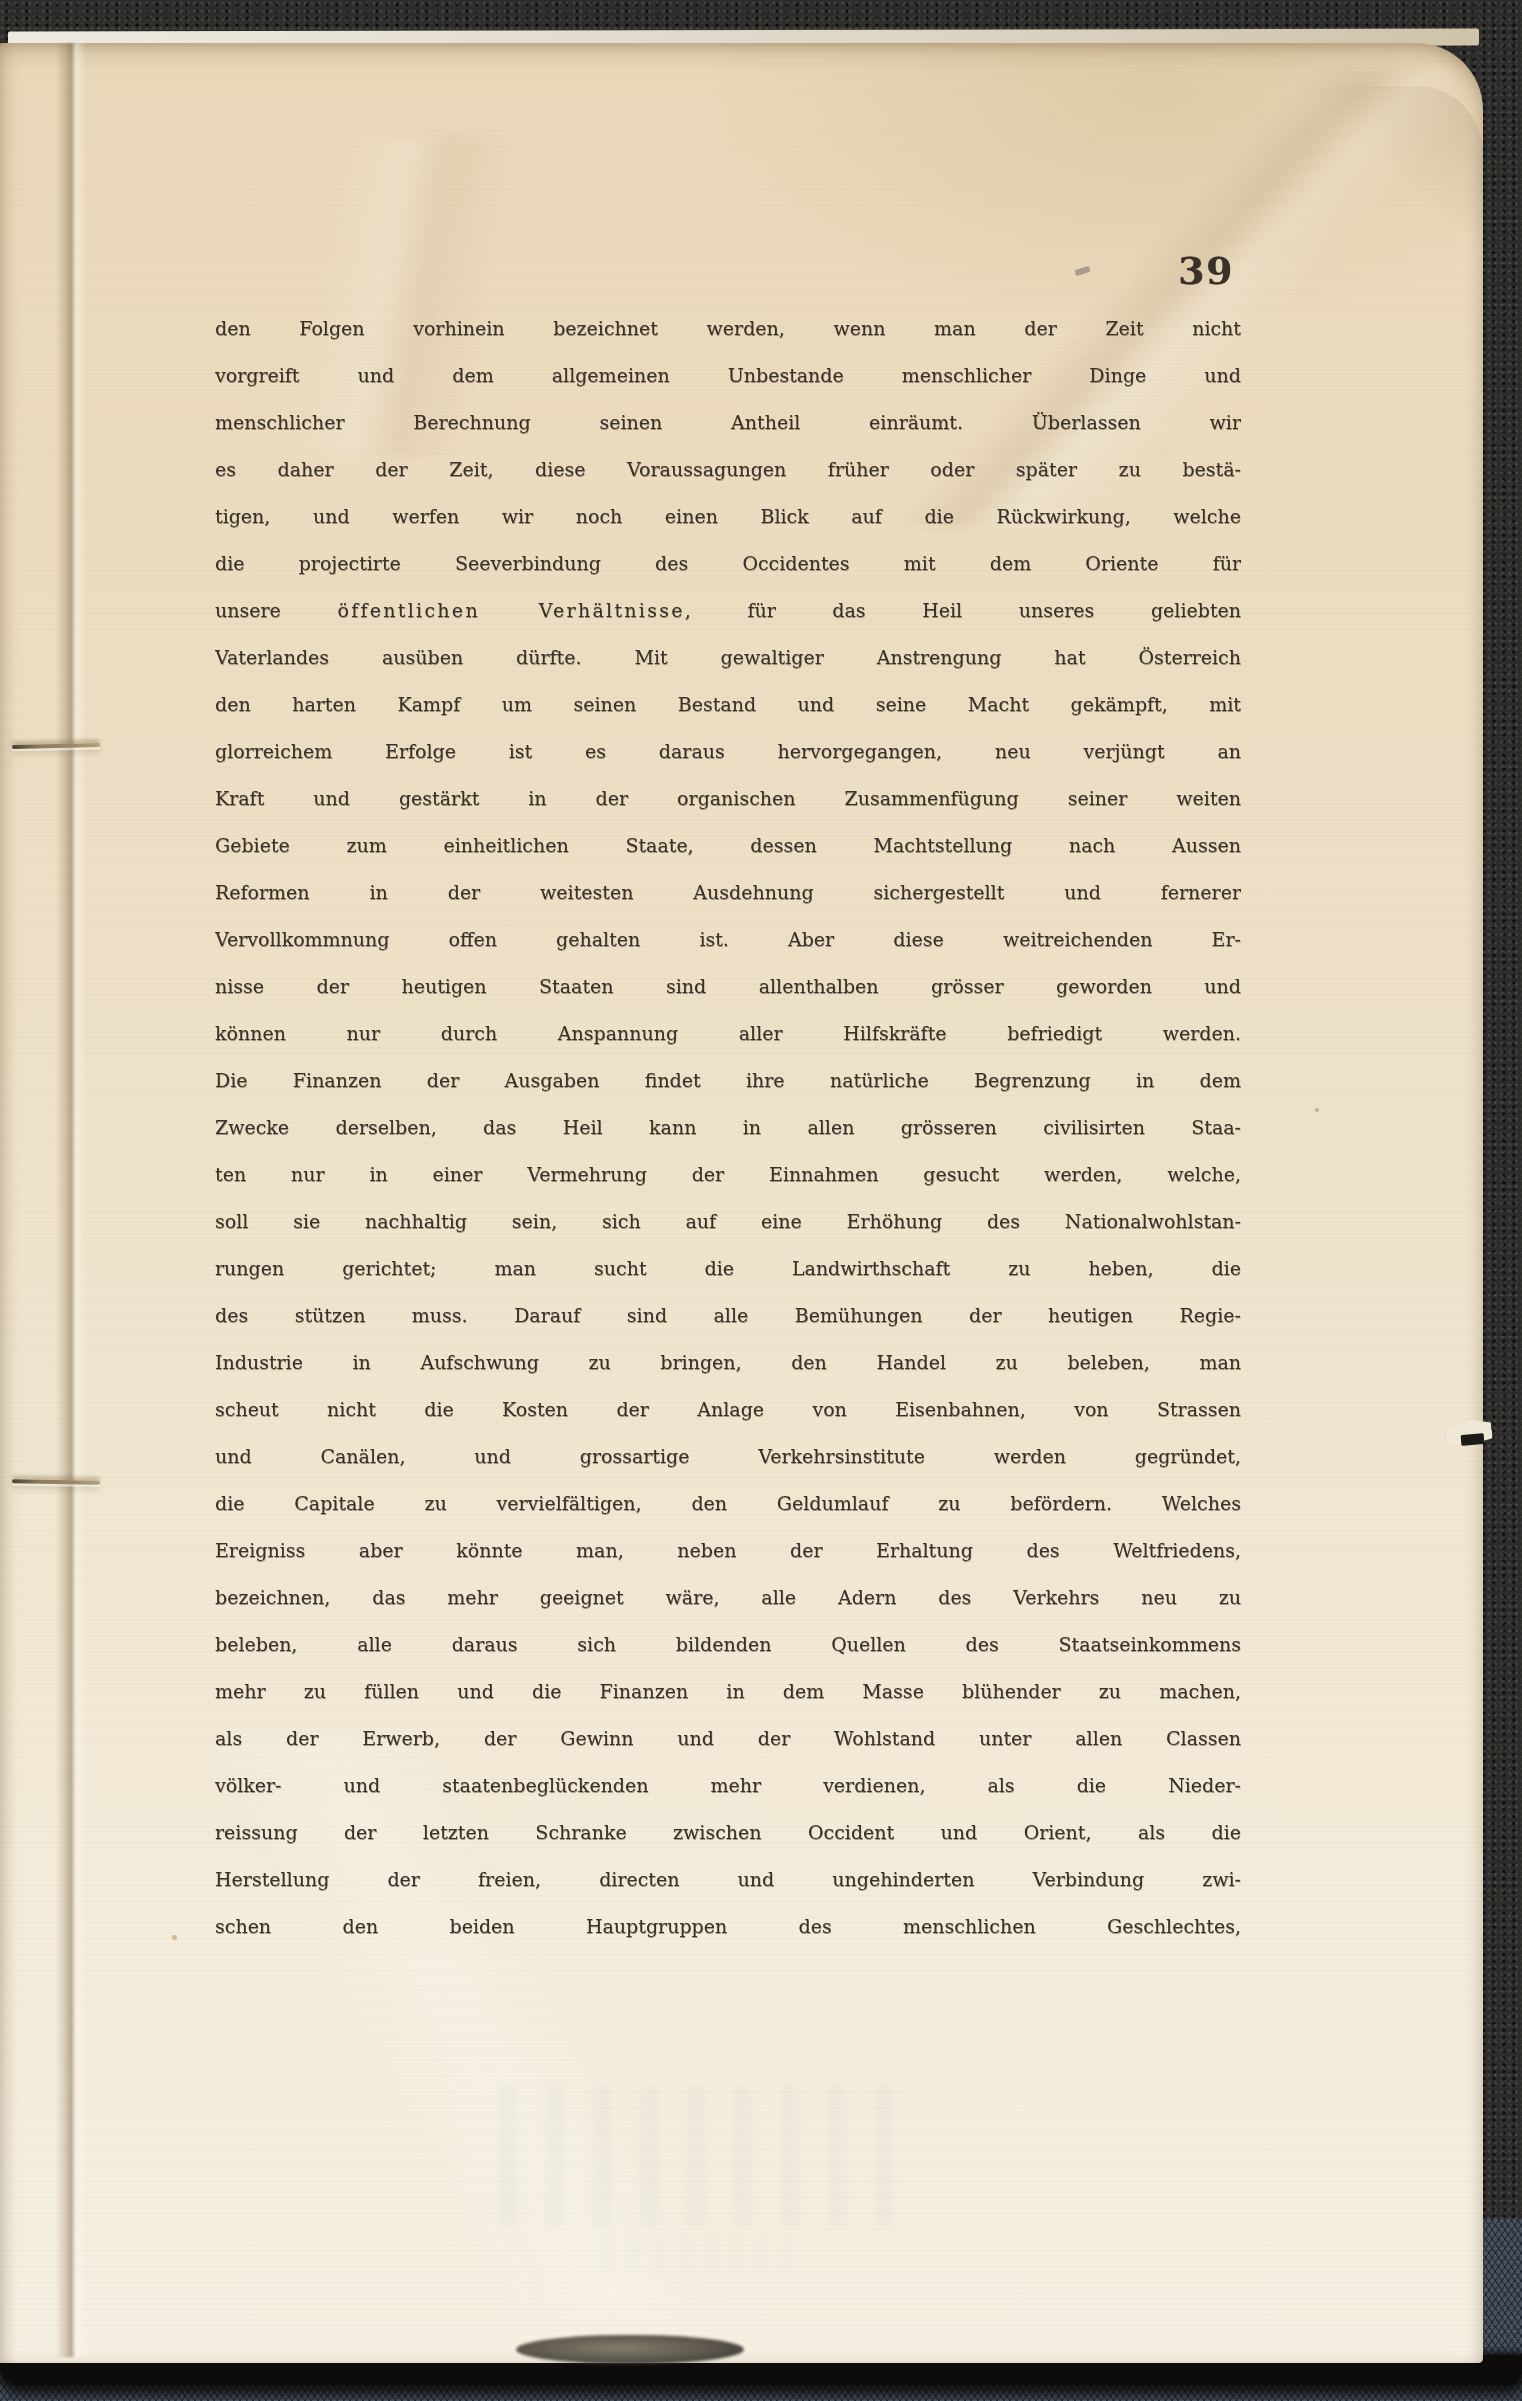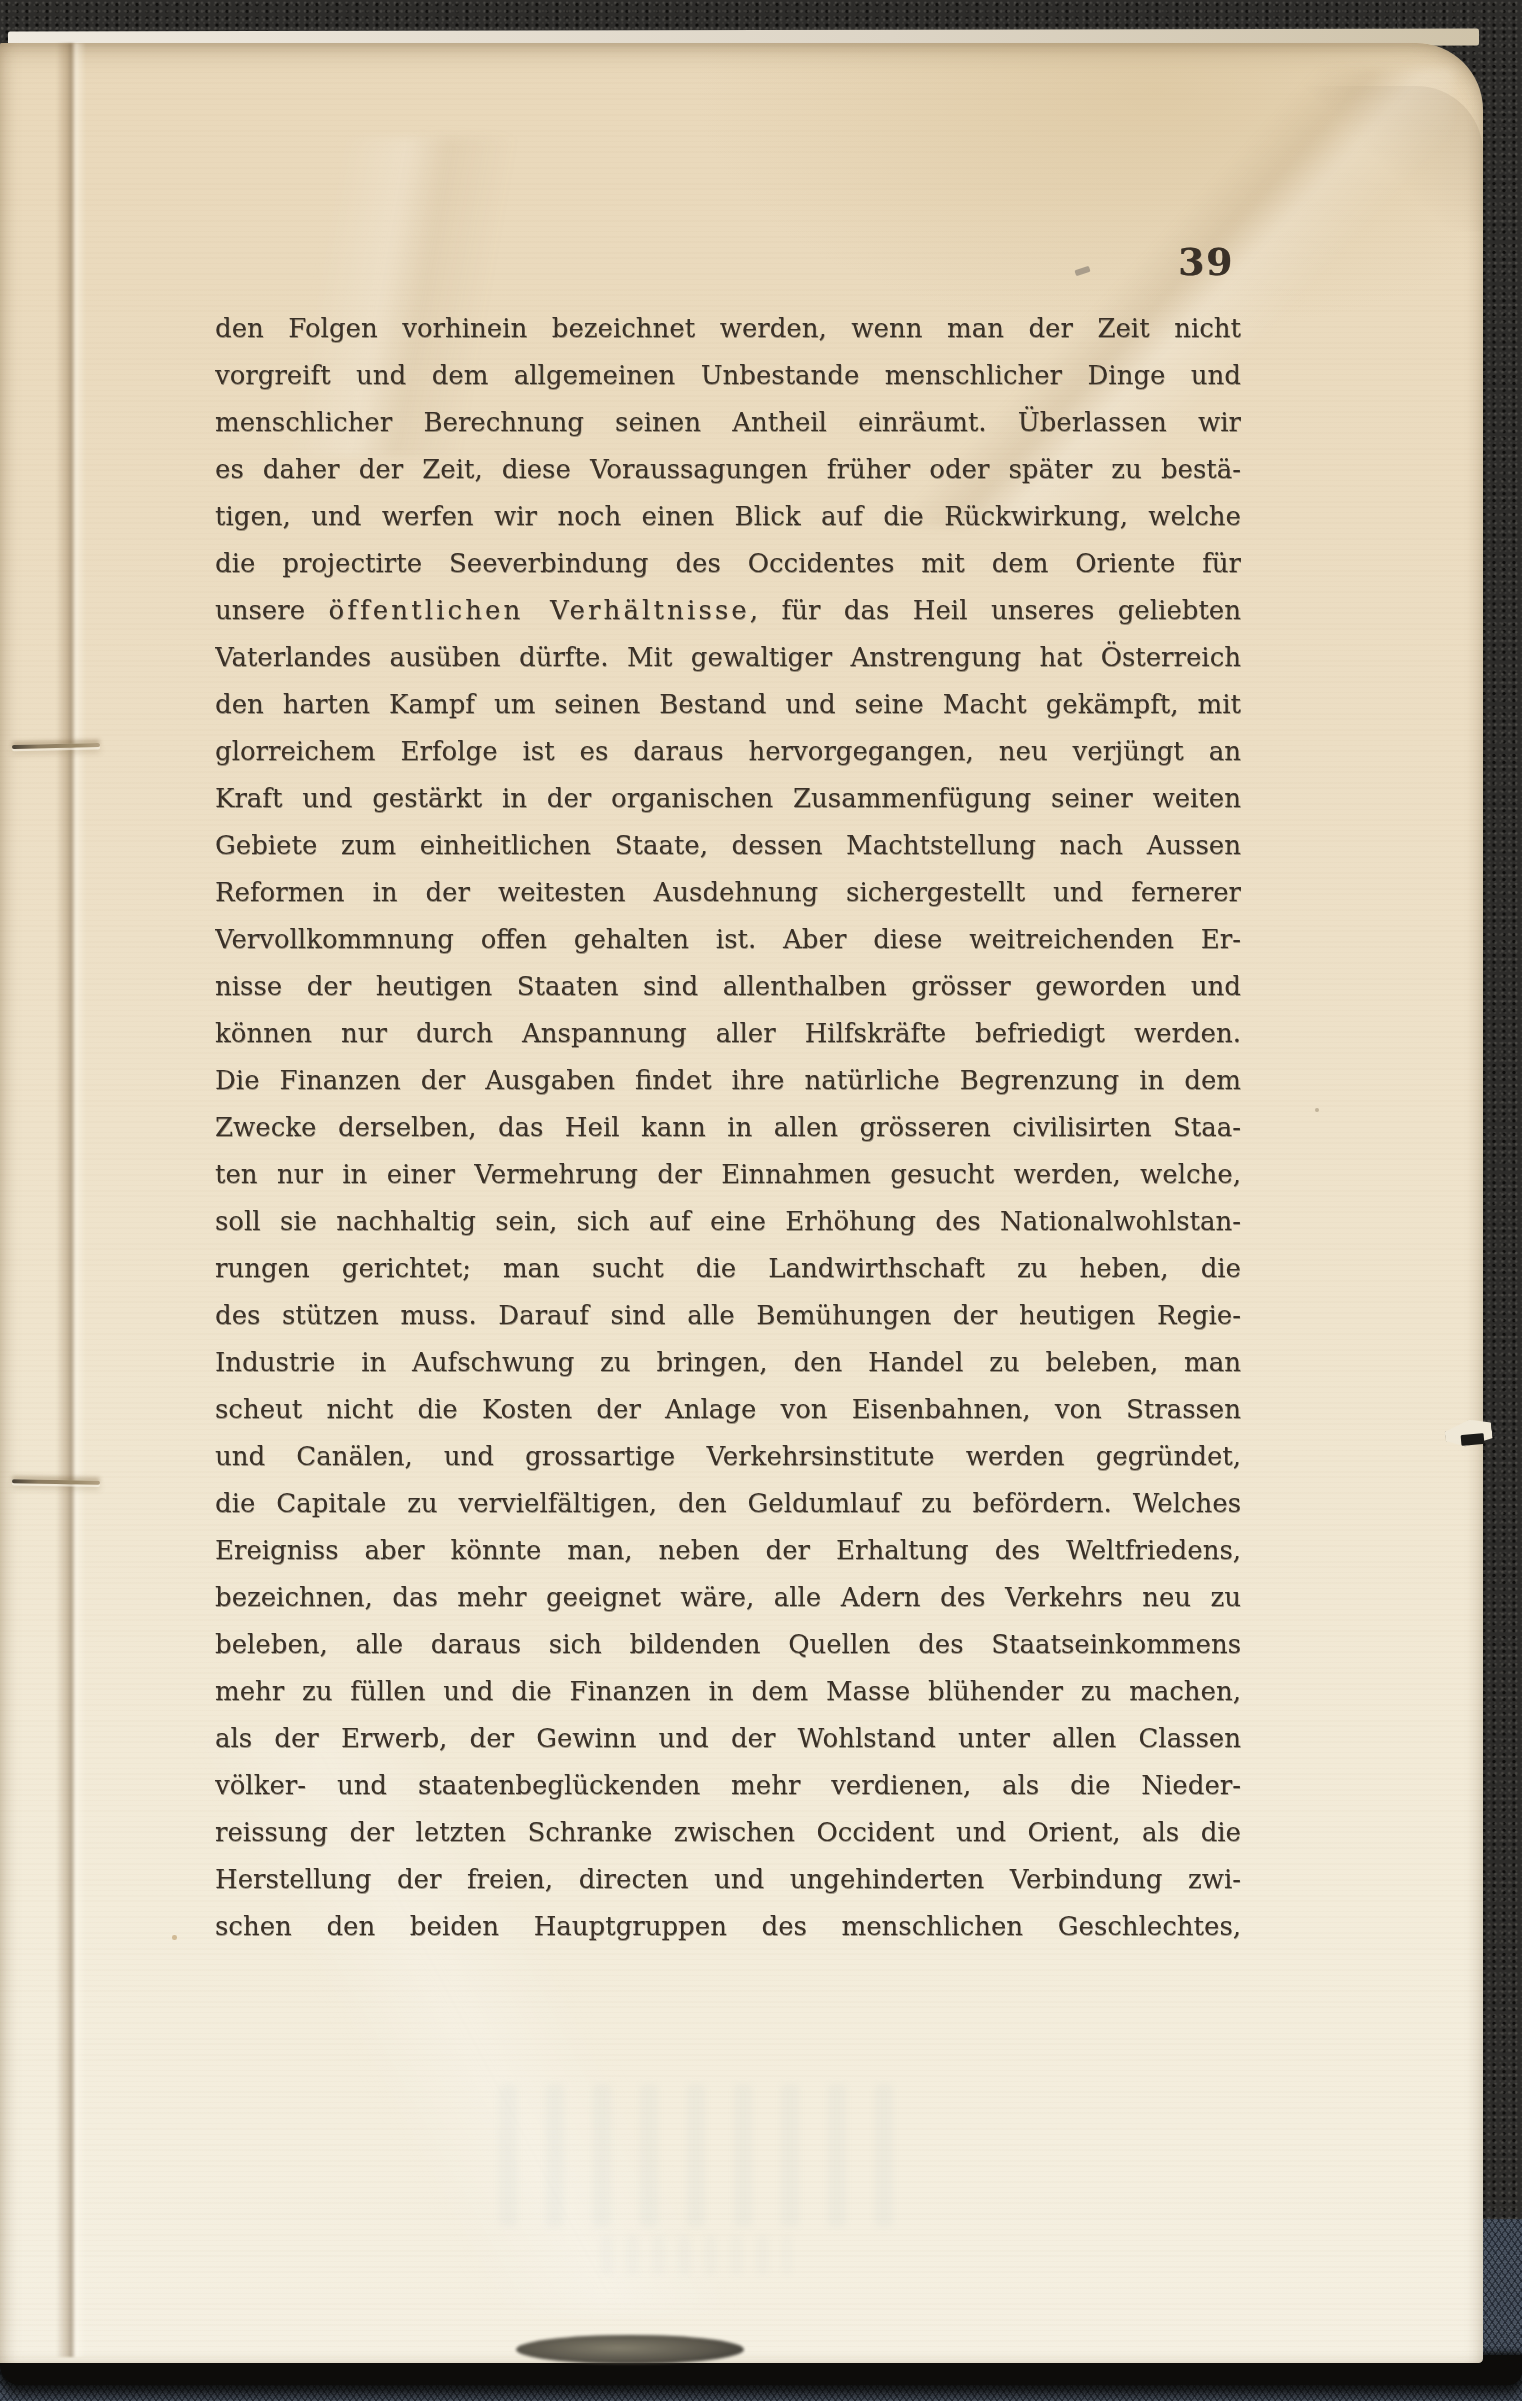--- a/index.html
+++ b/index.html
@@ -103,29 +103,29 @@
   .ghost-bars-2{
     position:absolute;left:601px;top:2235px;width:190px;height:40px;
     background:repeating-linear-gradient(90deg, rgba(150,175,185,.5) 0 10.7px, transparent 10.7px 26px);
     opacity:.10;filter:blur(3.8px);
   }
   .speck{position:absolute;background:#9a8f7f;}
   .speck-1{left:1075px;top:268px;width:15px;height:6px;transform:rotate(-18deg);border-radius:1.5px;opacity:.8;}
   .speck-2{left:172px;top:1935px;width:4.6px;height:4.6px;border-radius:50%;opacity:.5;background:#b08a52;}
   .speck-3{left:1315px;top:1108px;width:3.8px;height:3.8px;border-radius:50%;opacity:.45;background:#8a7a5f;}
   .page-number{
-    position:absolute;left:1178px;top:239px;width:53px;
+    position:absolute;left:1178px;top:248px;width:53px;
     font-size:38px;font-weight:bold;letter-spacing:1.5px;
     color:var(--ink,#3a3128);
     text-shadow:0.4px 0.4px 0.6px rgba(58,48,36,.55);
   }
   .text-block{
     position:absolute;left:215px;top:305px;width:1026px;
     color:var(--ink,#3a3128);
-    font-size:26px;
+    font-size:19px;
     text-shadow:0.4px 0.5px 0.5px rgba(58,48,36,.45);
   }
   .line{
     height:47px;line-height:47px;overflow:hidden;
     text-align:justify;text-align-last:justify;text-justify:inter-word;
   }
   .sperr{letter-spacing:.12em;}
 </style>
 </head>
 <body>

